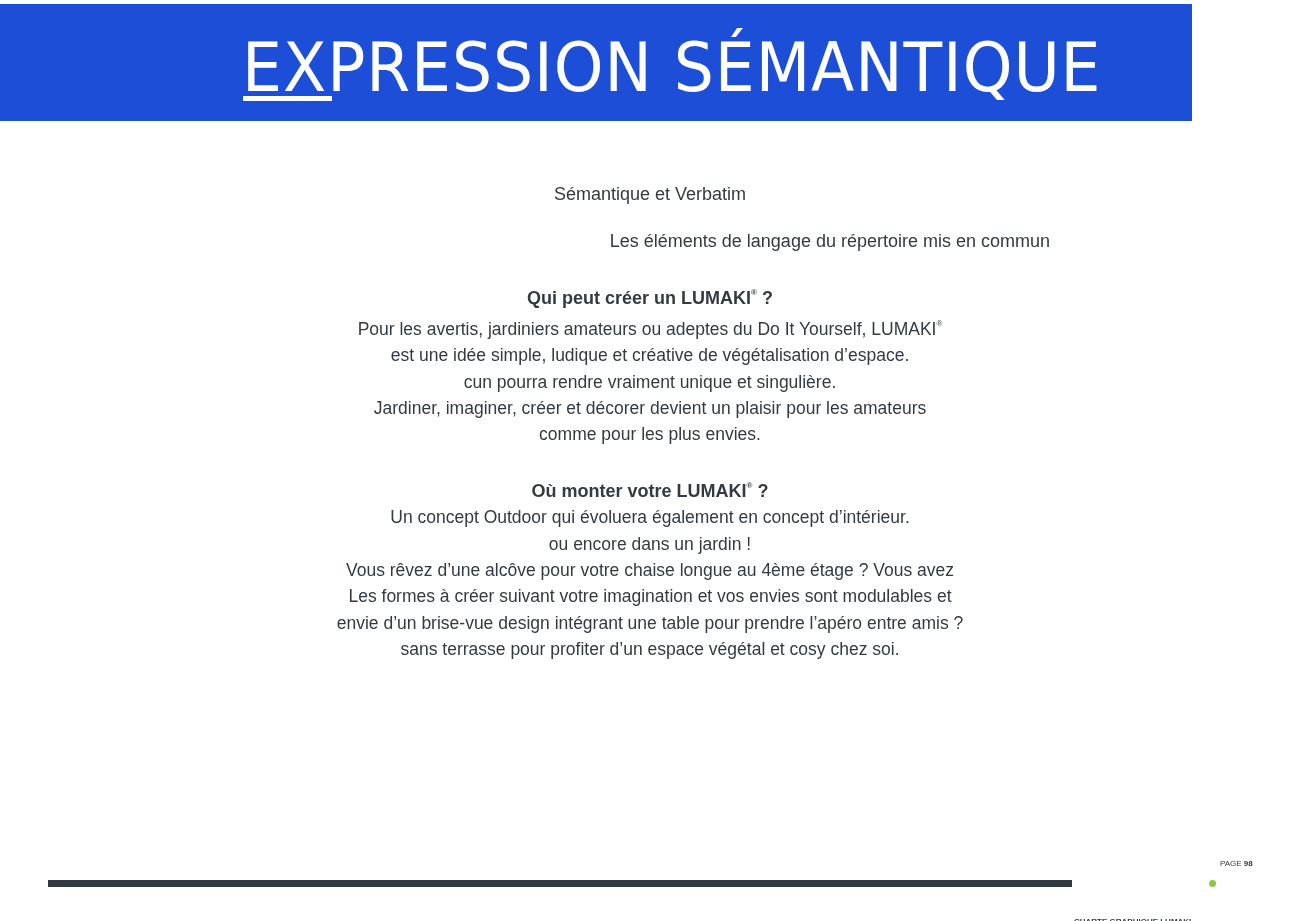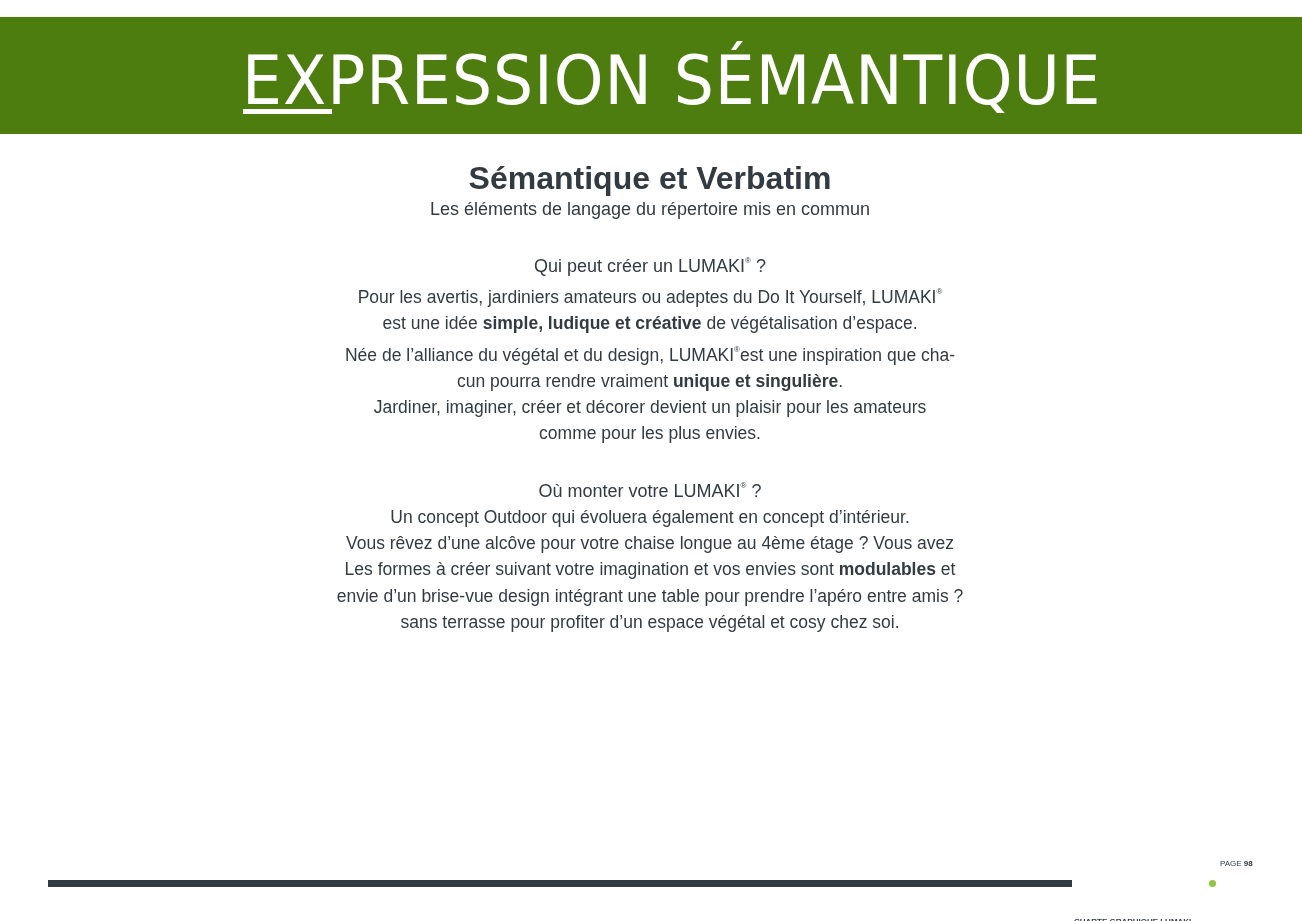--- a/index.html
+++ b/index.html
@@ -2,46 +2,46 @@
 <html><head>
 <meta charset="utf-8">
 <style>
   html, body { margin: 0; padding: 0; }
   body {
     width: 1302px; height: 921px; position: relative; overflow: hidden;
     background: #ffffff; color: #323a42;
     font-family: "Liberation Sans", "DejaVu Sans", sans-serif;
   }
   .header {
-    position: absolute; left: 0; top: 17px; width: 1302px; height: 117px;
-    background: #4d7c0f;
+    position: absolute; left: 0; top: 4px; width: 1192px; height: 117px;
+    background: #1d4ed8;
   }
   .header-title {
     position: absolute; left: 242px; top: 24px;
     color: #ffffff; font-size: 68px; line-height: 80px; letter-spacing: 1px;
     font-weight: normal; white-space: nowrap; margin: 0;
     font-family: "DejaVu Sans", "Liberation Sans", sans-serif;
     transform: scaleX(0.93); transform-origin: left top;
   }
   .header-underline {
     position: absolute; left: 243px; top: 92px; width: 89px; height: 5px;
     background: #ffffff;
   }
   .content {
     position: absolute; left: 250px; top: 160px; width: 800px;
     text-align: center; color: #323a42;
   }
   .section-title {
-    font-size: 32px; line-height: 36px; font-weight: bold; margin: 0;
+    font-size: 18px; line-height: 36px; font-weight: normal; margin: 16px;
   }
-  .section-sub { font-size: 18px; line-height: 26px; margin: 0; }
+  .section-sub { font-size: 18px; line-height: 26px; margin: 0; text-align: right; }
   .block { margin-top: 26px; }
-  .q { font-size: 18px; line-height: 26px; font-weight: normal; margin: 0; }
+  .q { font-size: 18px; line-height: 26px; font-weight: bold; margin: 0; }
   .p { font-size: 17.5px; line-height: 26.3px; margin: 0; }
-  .p b { font-weight: bold; margin-top: 8px; }
+  .p b { font-weight: normal; margin-top: 8px; }
   sup.reg { font-size: 8px; vertical-align: 9px; }
   .footer-bar {
     position: absolute; left: 48px; top: 880px; width: 1024px; height: 7px;
     background: #323a42;
   }
   .footer-label {
     position: absolute; left: 1074px; top: 916px; font-size: 8px; line-height: 11px;
     font-weight: bold; color: #323a42; white-space: nowrap;
   }
   .footer-dot {
@@ -63,29 +63,29 @@
 </div>
 
 <div class="content">
   <h2 class="section-title">Sémantique et Verbatim</h2>
   <p class="section-sub">Les éléments de langage du répertoire mis en commun</p>
 
   <div class="block">
     <p class="q"><span>Qui peut créer un </span><span>LUMAKI</span><sup class="reg">®</sup><span> ?</span></p>
     <p class="p"><span>Pour les avertis, jardiniers amateurs ou adeptes du Do It Yourself, LUMAKI</span><sup class="reg">®</sup></p>
     <p class="p"><span>est une idée </span><b>simple, ludique et créative</b><span> de végétalisation d’espace.</span></p>
-    <p class="p"><span>Née de l’alliance du végétal et du design, LUMAKI</span><sup class="reg">®</sup><span>est une inspiration que cha-</span></p>
     <p class="p"><span>cun pourra rendre vraiment </span><b>unique et singulière</b><span>.</span></p>
     <p class="p">Jardiner, imaginer, créer et décorer devient un plaisir pour les amateurs</p>
     <p class="p">comme pour les plus envies.</p>
   </div>
 
   <div class="block">
     <p class="q"><span>Où monter votre </span><span>LUMAKI</span><sup class="reg">®</sup><span> ?</span></p>
     <p class="p">Un concept Outdoor qui évoluera également en concept d’intérieur.</p>
+    <p class="p">ou encore dans un jardin !</p>
     <p class="p">Vous rêvez d’une alcôve pour votre chaise longue au 4ème étage ? Vous avez</p>
     <p class="p"><span>Les formes à créer suivant votre imagination et vos envies sont </span><b>modulables</b><span> et</span></p>
     <p class="p">envie d’un brise-vue design intégrant une table pour prendre l’apéro entre amis ?</p>
     <p class="p">sans terrasse pour profiter d’un espace végétal et cosy chez soi.</p>
   </div>
 </div>
 
 <div class="footer-bar"></div>
 <div class="footer-label">CHARTE GRAPHIQUE LUMAKI</div>
 <div class="footer-dot"></div>

